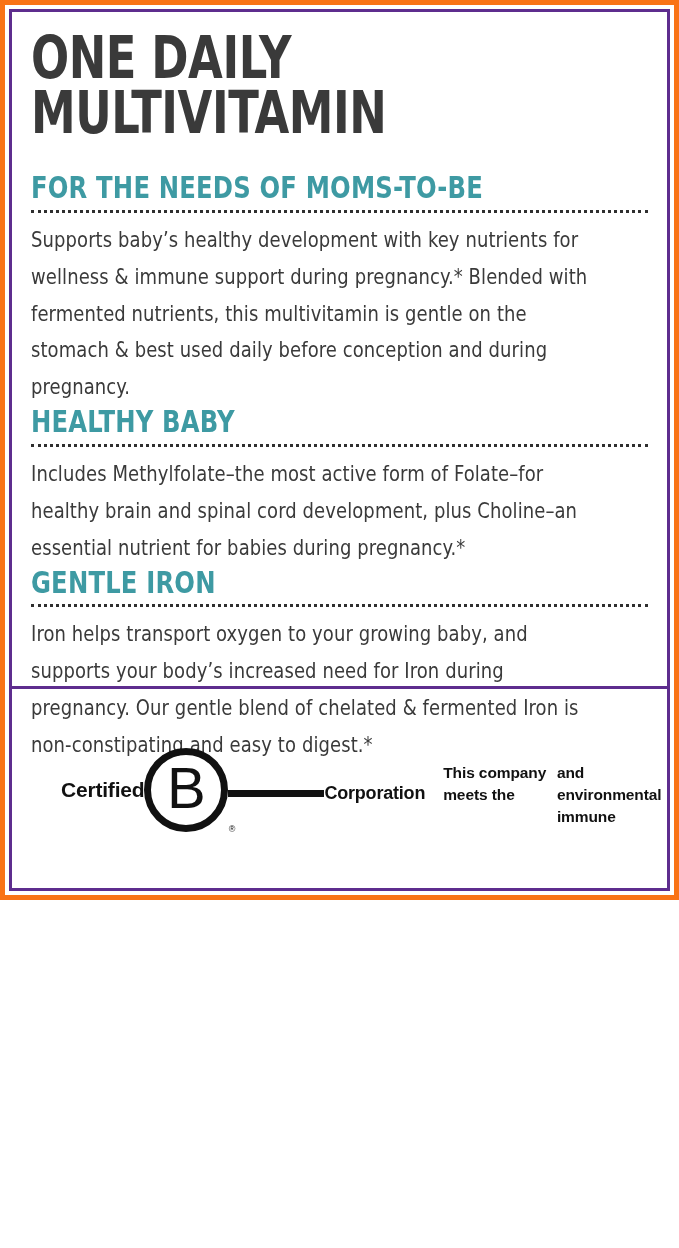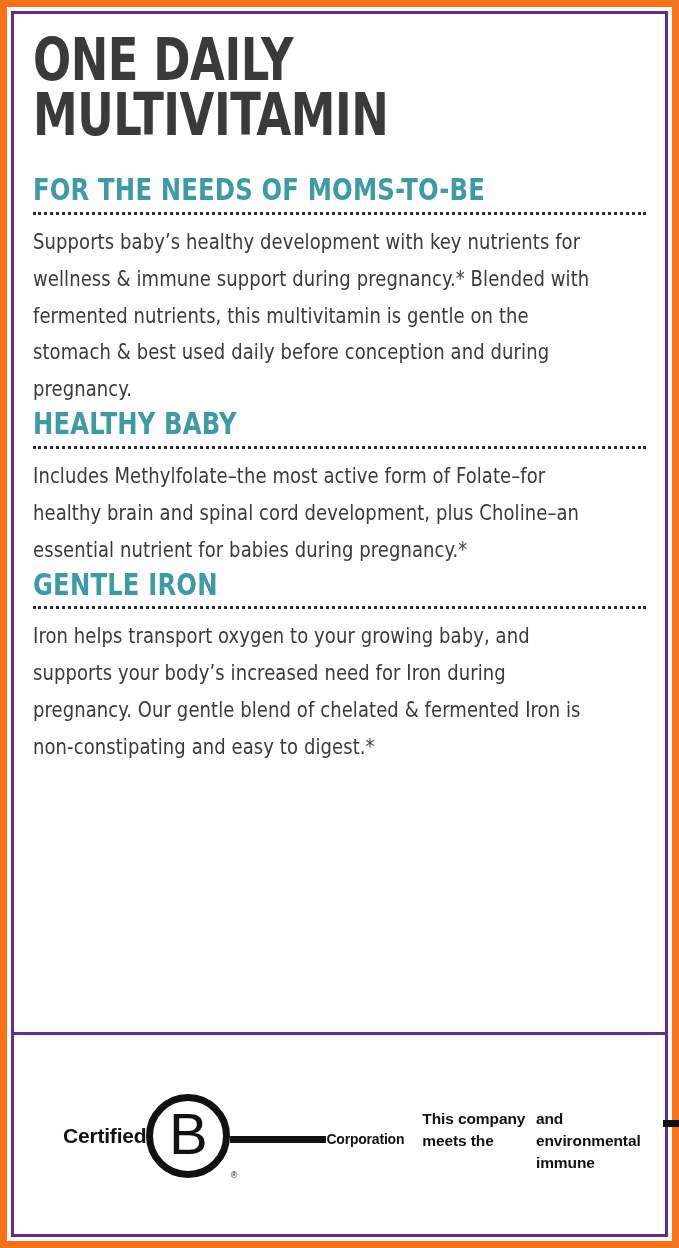--- a/index.html
+++ b/index.html
@@ -12,23 +12,23 @@
     height: 1248px;
     font-family: "Liberation Sans", sans-serif;
     -webkit-font-smoothing: antialiased;
   }
 
   
   .label-panel {
     position: relative;
     box-sizing: border-box;
     width: 679px;
-    height: 1248px;
+    height: 900px;
     background: #ffffff;
-    border: 7px solid #f97316;
+    border: 5px solid #f97316;
   }
   
   .inner-frame {
     position: absolute;
     left: 4px;
     top: 4px;
     right: 4px;
     bottom: 4px;
     box-sizing: border-box;
     border: 3px solid #5E2D8E;
@@ -161,21 +161,21 @@
     line-height: 1;
     color: #111111;
   }
   .bcorp-bar {
     width: 96px;
     height: 7px;
     background: #111111;
     margin-top: 6px;
   }
   .bcorp-corporation {
-    font-size: 14px;
+    font-size: 18px;
     font-weight: 700;
     letter-spacing: -0.2px;
     line-height: 1;
     margin-top: 6px;
   }
 
   
   .bcorp-claim-block {
     display: flex;
     flex-direction: row;

